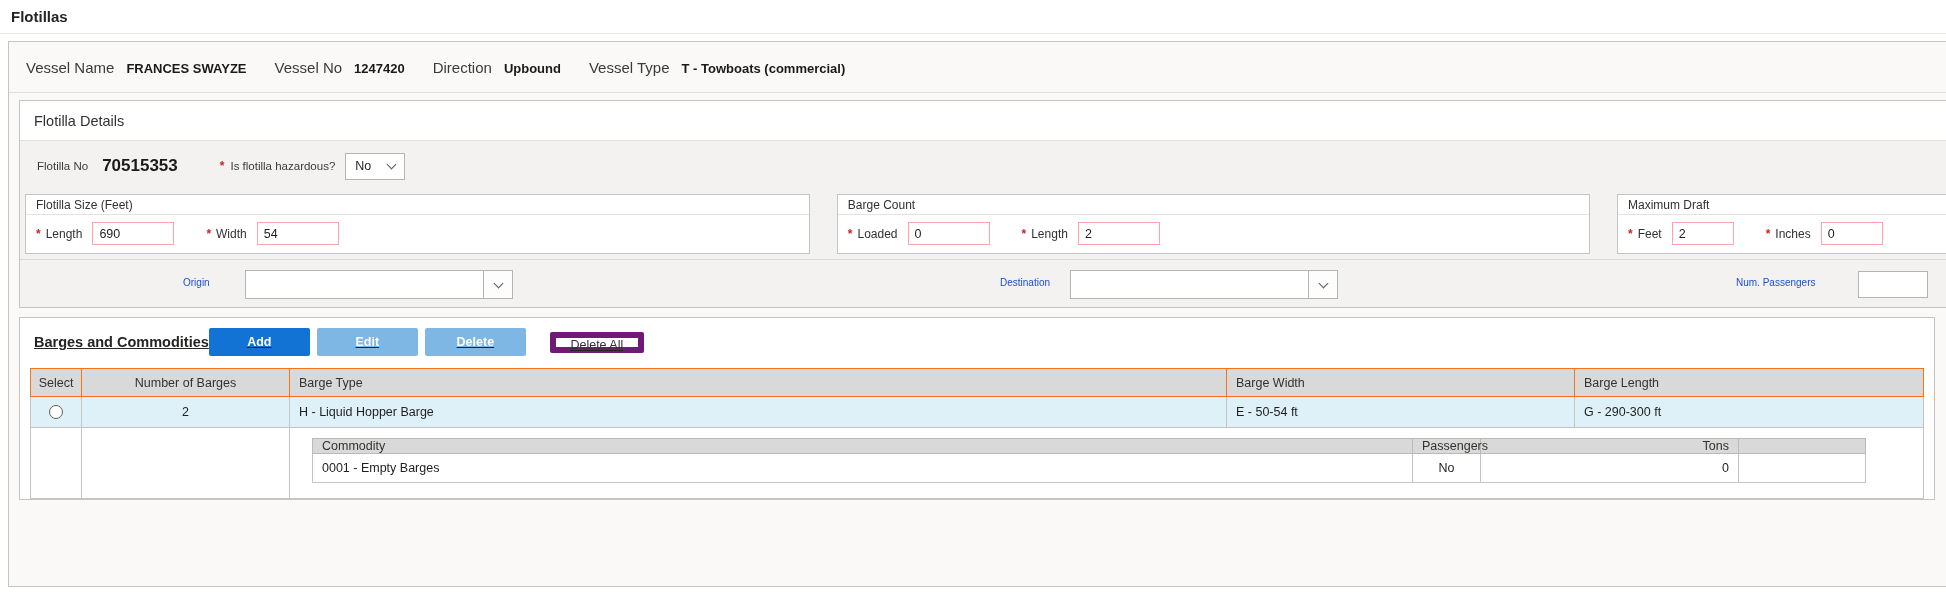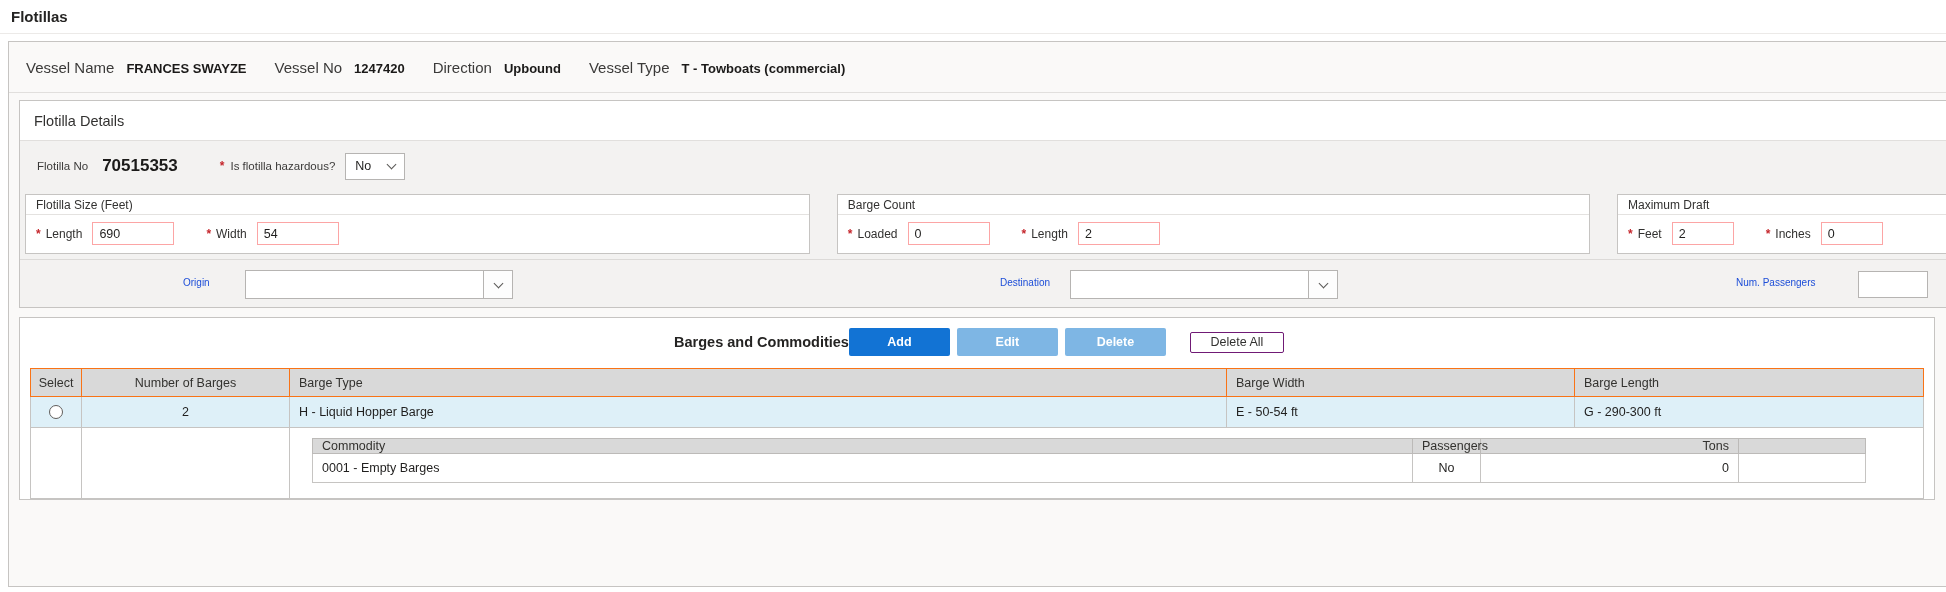--- a/index.html
+++ b/index.html
@@ -53,29 +53,29 @@
   .combo { position:absolute; top:10px; display:flex; }
   .combo input { width:238px; height:29px; border:1px solid #b6b4b2; border-right:none; padding:0 8px;
                  font-size:12.5px; background:#fff; font-family:"Liberation Sans", sans-serif; }
   .combo-btn { width:30px; height:29px; background:#fdfdfd; border:1px solid #b6b4b2;
                display:flex; align-items:center; justify-content:center; cursor:default; }
   input.pass { position:absolute; top:11px; left:1838px; width:70px; height:27px;
                border:1px solid #b6b4b2; padding:0 6px; font-size:12.5px; background:#fff; }
 
   
   .bc-panel { margin:9px 10px 0 10px; width:1916px; background:#ffffff; border:1px solid #c6c4c2; }
-  .bc-header { display:flex; align-items:center; justify-content:center; padding:10px 10px 8px 14px; }
+  .bc-header { display:flex; align-items:center; justify-content:flex-start; padding:10px 10px 8px 14px;text-decoration:underline; }
   .bc-title { font-size:14.5px; font-weight:700; color:#252423; }
   .btn-group { display:flex; align-items:center; gap:7px; }
   .btn { width:101px; height:28px; border:none; border-radius:2px; font-size:12.5px; font-weight:700;
          color:#ffffff; font-family:"Liberation Sans", sans-serif; cursor:pointer; }
   .btn-add { background:#1273d4; }
   .btn-disabled { background:#7eb6e4; }
   .btn-outline { width:94px; height:21px; background:#ffffff; color:#323130; font-weight:400;
-                 border:1px solid #701a75; border-radius:2px; margin-left:17px; }
+                 border:6px solid #701a75; border-radius:2px; margin-left:17px; }
 
   table.main-table { border-collapse:collapse; margin:4px 10px 0 10px; width:1894px;
                      table-layout:fixed; font-size:12.5px; color:#201f1e; }
   table.main-table th { background:#d9d9d9; font-weight:400; height:28px; border:1px solid #f97316;
                         padding:0 9px; text-align:left; color:#33322f; }
   table.main-table th.c, table.main-table td.c { text-align:center; padding:0; }
   table.main-table td { border:1px solid #c6c4c2; height:31px; padding:0 9px; background:#fff; }
   tr.row-selected td { background:#def0f8; }
   .radio { display:inline-block; width:14px; height:14px; border:1px solid #605e5c; border-radius:50%;
            background:#fff; vertical-align:middle; cursor:pointer; }

